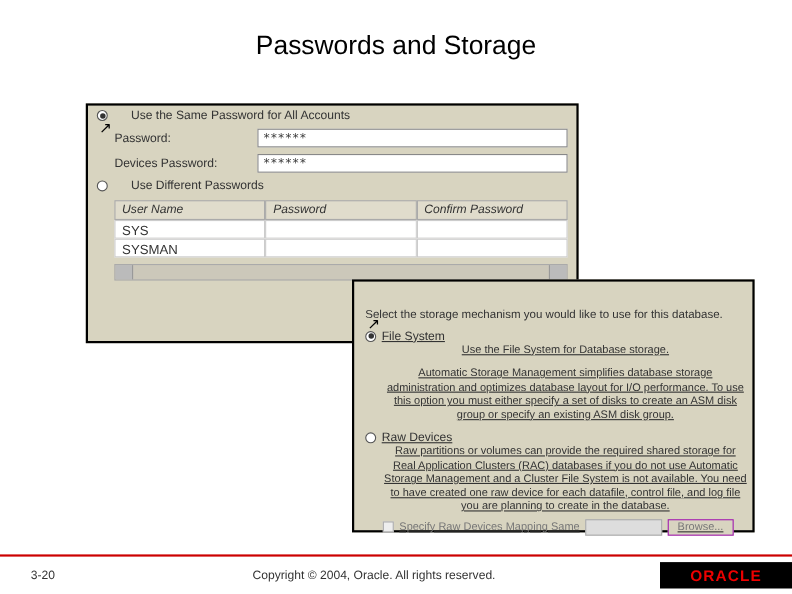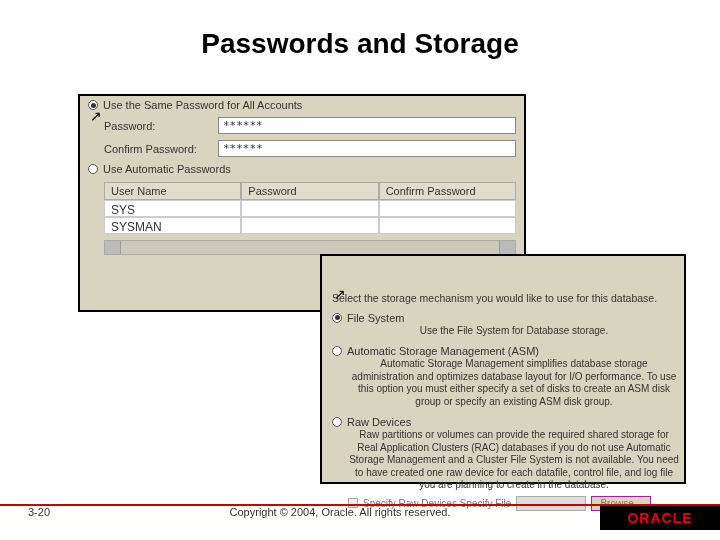--- a/index.html
+++ b/index.html
@@ -1,43 +1,43 @@
 <!DOCTYPE html>
 <html><head>
 <meta charset="utf-8">
 <style>
   * { box-sizing: border-box; margin: 0; padding: 0; }
   body { width: 720px; height: 540px; background: #fff; font-family: Arial, sans-serif; position: relative; overflow: hidden; }
-  .title { font-weight: bold; font-size: 28px; text-align: center; padding-top: 28px; }
+  .title { font-weight: normal; font-size: 24px; text-align: center; padding-top: 28px; }
   .panel { position: absolute; background: #d8d4c0; border: 2px solid #000; font-size: 11px; color: #333; }
   .panel1 { left: 78px; top: 94px; width: 448px; height: 218px; }
   .panel2 { left: 320px; top: 254px; width: 366px; height: 230px; }
-  .row { display: flex; align-items: center; padding: 3px 8px; }
+  .row { display: flex; align-items: center; padding: 3px 8px; gap: 16px; }
   .radio { width: 10px; height: 10px; border: 1px solid #555; border-radius: 50%; background: #fff; margin-right: 5px; display: inline-flex; align-items: center; justify-content: center; flex-shrink:0; }
   .radio.sel::after { content:""; width:5px; height:5px; background:#333; border-radius:50%; }
   .lbl { width: 114px; font-size: 11px; }
   .input { background: #fff; border: 1px solid #888; height: 17px; flex: 1; padding: 0 4px; font-family: monospace; font-size: 11px; display:flex; align-items:center; }
   .table { margin: 4px 8px 0 24px; }
-  .thead { display:flex; }
+  .thead { display:flex;font-style:italic; }
   .th { flex:1; background:#e0dccc; border:1px solid #aaa; padding:2px 6px; font-size:11px; }
   .tr { display:flex; }
   .td { flex:1; background:#fff; border:1px solid #ccc; padding:2px 6px; height:17px; font-size:12px; }
   .scroll { margin: 6px 8px 0 24px; height:15px; background:#ccc8ba; border:1px solid #aaa; position:relative; }
   .scroll::before { content:""; position:absolute; left:0; top:0; width:15px; height:100%; background:#bbb; border-right:1px solid #999; }
   .scroll::after { content:""; position:absolute; right:0; top:0; width:15px; height:100%; background:#bbb; border-left:1px solid #999; }
-  .p2txt { padding: 24px 10px 4px 10px; font-size:10.5px; line-height:1.3;margin-top:12px; }
-  .opt { padding: 2px 4px 2px 10px; }
+  .p2txt { padding: 24px 10px 4px 10px; font-size:10.5px; line-height:1.3; }
+  .opt { padding: 2px 4px 2px 10px; text-decoration: underline; }
   .opthead { display:flex; align-items:center; }
   .optlabel { font-size:11px; }
   .optdesc { font-size:10px; color:#333; margin: 1px 0 4px 16px; line-height:1.25;text-align:center; }
   .specify { display:flex; align-items:center; margin-left:16px; font-size:10px; color:#777; gap:5px; }
   .check { width:10px; height:10px; border:1px solid #aaa; background:#eee; }
   .fileinput { background:#ddd; border:1px solid #aaa; width:70px; height:15px; }
   .btn { background:#d8d4c0; border:1px solid #a21caf; font-size:10px; padding:1px 8px; color:#777; }
-  .footer { position:absolute; left:0; bottom:0; width:100%; height:36px; border-top: 2px solid #c00; display:flex; align-items:flex-start; }
+  .footer { position:absolute; left:0; bottom:0; width:100%; height:36px; border-top: 2px solid #c00; display:flex; align-items:center; }
   .pagenum { font-size:11px; color:#333; width:80px; padding-left:28px; }
   .copy { flex:1; text-align:center; font-size:11px; color:#333; }
   .logo { width:120px; height:24px; background:#000; display:flex; align-items:center; justify-content:center; color:#e00; font-weight:bold; font-size:14px; letter-spacing:1px; }
   .cursor { position:absolute; width:0; height:0; pointer-events:none; }
   .cursor::before { content:"↖"; position:absolute; font-size:14px; color:#000; transform: scaleX(-1); }
 </style>
 </head>
 <body>
 
 <div class="title">Passwords and Storage</div>
@@ -46,26 +46,26 @@
   <div class="row">
     <span class="radio sel"></span>
     <span>Use the Same Password for All Accounts</span>
   </div>
   <div class="cursor" style="left:10px; top:12px;"></div>
   <div class="row" style="margin-left:16px;">
     <span class="lbl">Password:</span>
     <span class="input">******</span>
   </div>
   <div class="row" style="margin-left:16px;">
-    <span class="lbl">Confirm Password:</span>
+    <span class="lbl">Devices Password:</span>
     <span class="input">******</span>
   </div>
   <div class="row">
     <span class="radio"></span>
-    <span>Use Automatic Passwords</span>
+    <span>Use Different Passwords</span>
   </div>
   <div class="table">
     <div class="thead">
       <div class="th">User Name</div>
       <div class="th">Password</div>
       <div class="th">Confirm Password</div>
     </div>
     <div class="tr">
       <div class="td">SYS</div>
       <div class="td"></div>
@@ -84,35 +84,31 @@
   <div class="p2txt">Select the storage mechanism you would like to use for this database.</div>
   <div class="opt">
     <div class="opthead">
       <span class="radio sel"></span>
       <span class="optlabel">File System</span>
     </div>
     <div class="cursor" style="left:12px; top:30px;"></div>
     <div class="optdesc">Use the File System for Database storage.</div>
   </div>
   <div class="opt">
-    <div class="opthead">
-      <span class="radio"></span>
-      <span class="optlabel">Automatic Storage Management (ASM)</span>
-    </div>
     <div class="optdesc">Automatic Storage Management simplifies database storage administration and optimizes database layout for I/O performance. To use this option you must either specify a set of disks to create an ASM disk group or specify an existing ASM disk group.</div>
   </div>
   <div class="opt">
     <div class="opthead">
       <span class="radio"></span>
       <span class="optlabel">Raw Devices</span>
     </div>
     <div class="optdesc">Raw partitions or volumes can provide the required shared storage for Real Application Clusters (RAC) databases if you do not use Automatic Storage Management and a Cluster File System is not available. You need to have created one raw device for each datafile, control file, and log file you are planning to create in the database.</div>
     <div class="specify">
       <span class="check"></span>
-      <span>Specify Raw Devices Specify File</span>
+      <span>Specify Raw Devices Mapping Same</span>
       <span class="fileinput"></span>
       <span class="btn">Browse...</span>
     </div>
   </div>
 </div>
 
 <div class="footer">
   <div class="pagenum">3-20</div>
   <div class="copy">Copyright © 2004, Oracle. All rights reserved.</div>
   <div class="logo">ORACLE</div>

